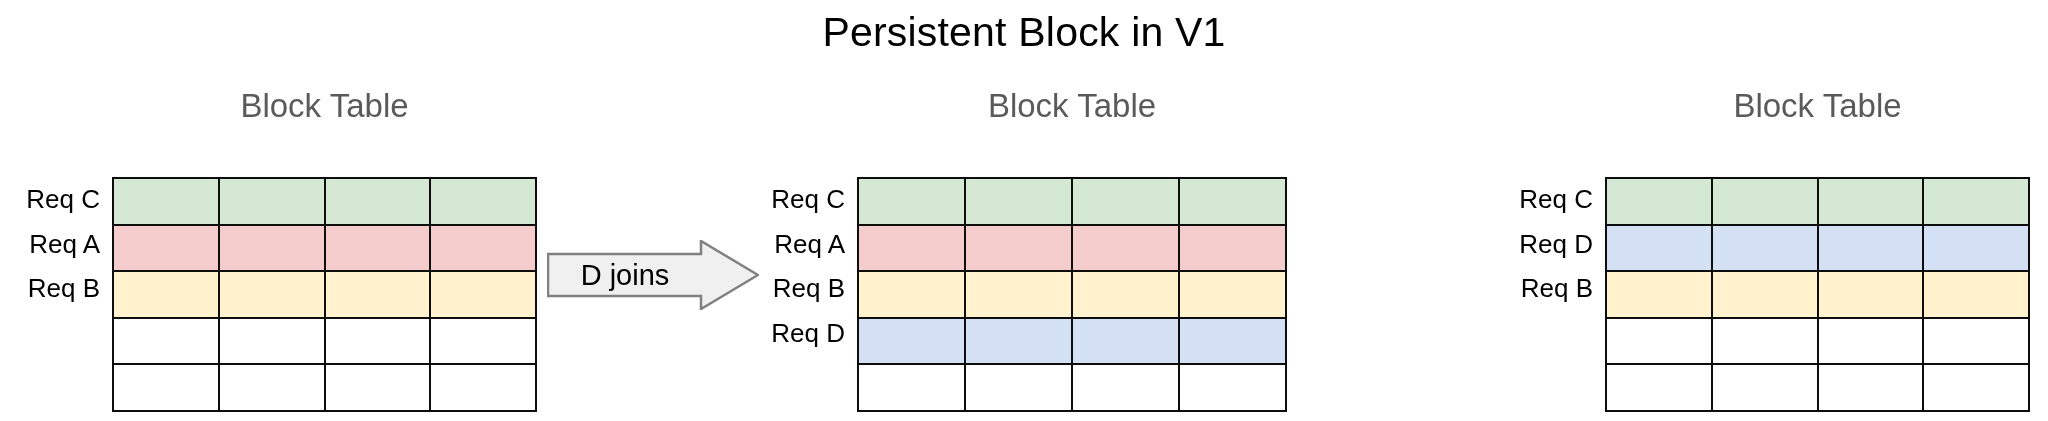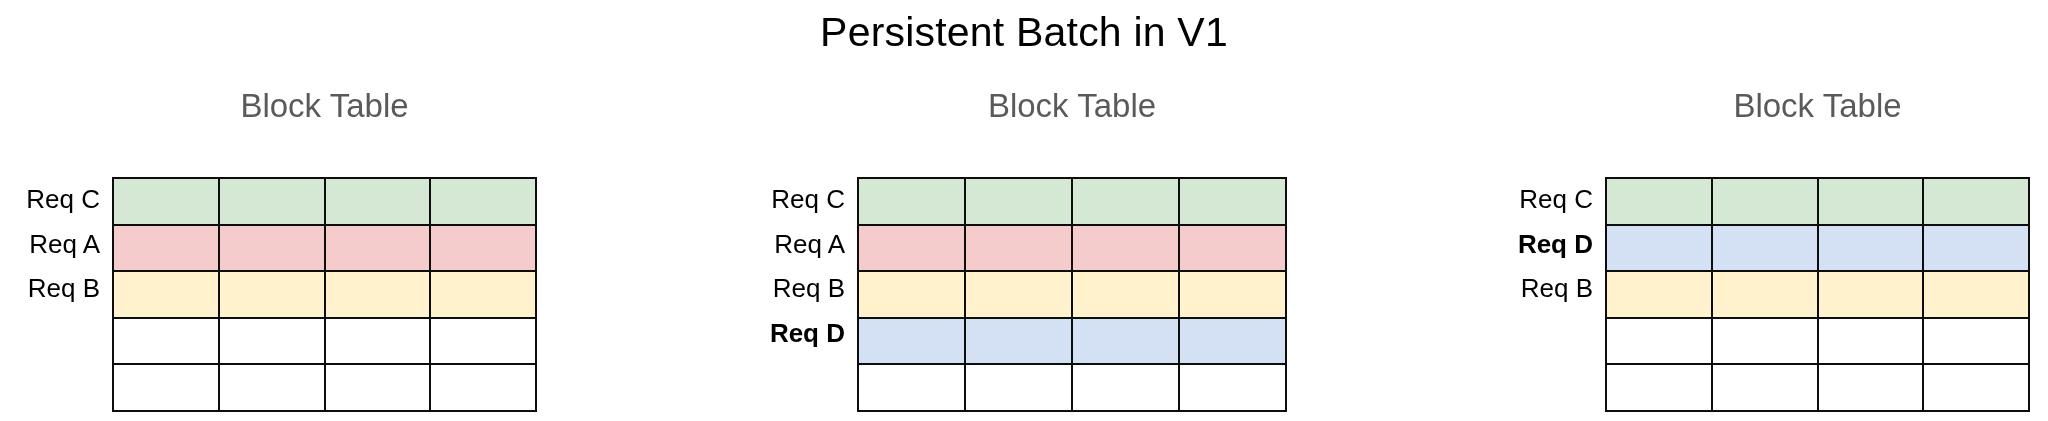--- a/index.html
+++ b/index.html
@@ -66,21 +66,21 @@
     height: 44.6px;
     line-height: 44.6px;
     font-size: 26px;
     font-weight: 400;
     color: #000000;
     padding-right: 12px;
     box-sizing: border-box;
     white-space: nowrap;
   }
   .row-label.is-bold {
-    font-weight: 700;
+    font-weight: 400;
   }
   .row-label.is-blank {
     
   }
 
   
   .block-table {
     position: absolute;
     top: 177px;
     border-collapse: collapse;
@@ -117,21 +117,21 @@
     text-align: center;
     white-space: nowrap;
     pointer-events: none;
   }
 </style>
 </head>
 <body>
 
 <div id="canvas">
 
-  <div class="page-title">Persistent Batch in V1</div>
+  <div class="page-title">Persistent Block in V1</div>
 
   <div class="stage" style="left:0px; width:540px;">
     <div class="stage-heading" style="left:112px; width:425px;">Block Table</div>
 
     <div class="row-labels" style="left:0px; width:112px;">
       <div class="row-label">Req C</div>
       <div class="row-label">Req A</div>
       <div class="row-label">Req B</div>
       <div class="row-label is-blank"></div>
       <div class="row-label is-blank"></div>
@@ -166,20 +166,26 @@
         <tr>
           <td style="background: rgb(255, 255, 255);"></td>
           <td style="background: rgb(255, 255, 255);"></td>
           <td style="background: rgb(255, 255, 255);"></td>
           <td style="background: rgb(255, 255, 255);"></td>
         </tr>
       </tbody>
     </table>
   </div>
 
+  <div class="flow-arrow" style="left:547px; width:212px;">
+    <svg width="212" height="70" viewBox="0 0 212 70">
+      <polygon points="1,14 154,14 154,1 211,35 154,69 154,56 1,56" fill="#f0f0f0" stroke="#808080" stroke-width="2.5" stroke-linejoin="miter"></polygon>
+    </svg>
+    <div class="arrow-label" style="width:156px;">D joins</div>
+  </div>
 
   <div class="stage" style="left:752px; width:540px;">
     <div class="stage-heading" style="left:105px; width:430px;">Block Table</div>
 
     <div class="row-labels" style="left:0px; width:105px;">
       <div class="row-label">Req C</div>
       <div class="row-label">Req A</div>
       <div class="row-label">Req B</div>
       <div class="row-label is-bold">Req D</div>
       <div class="row-label is-blank"></div>

